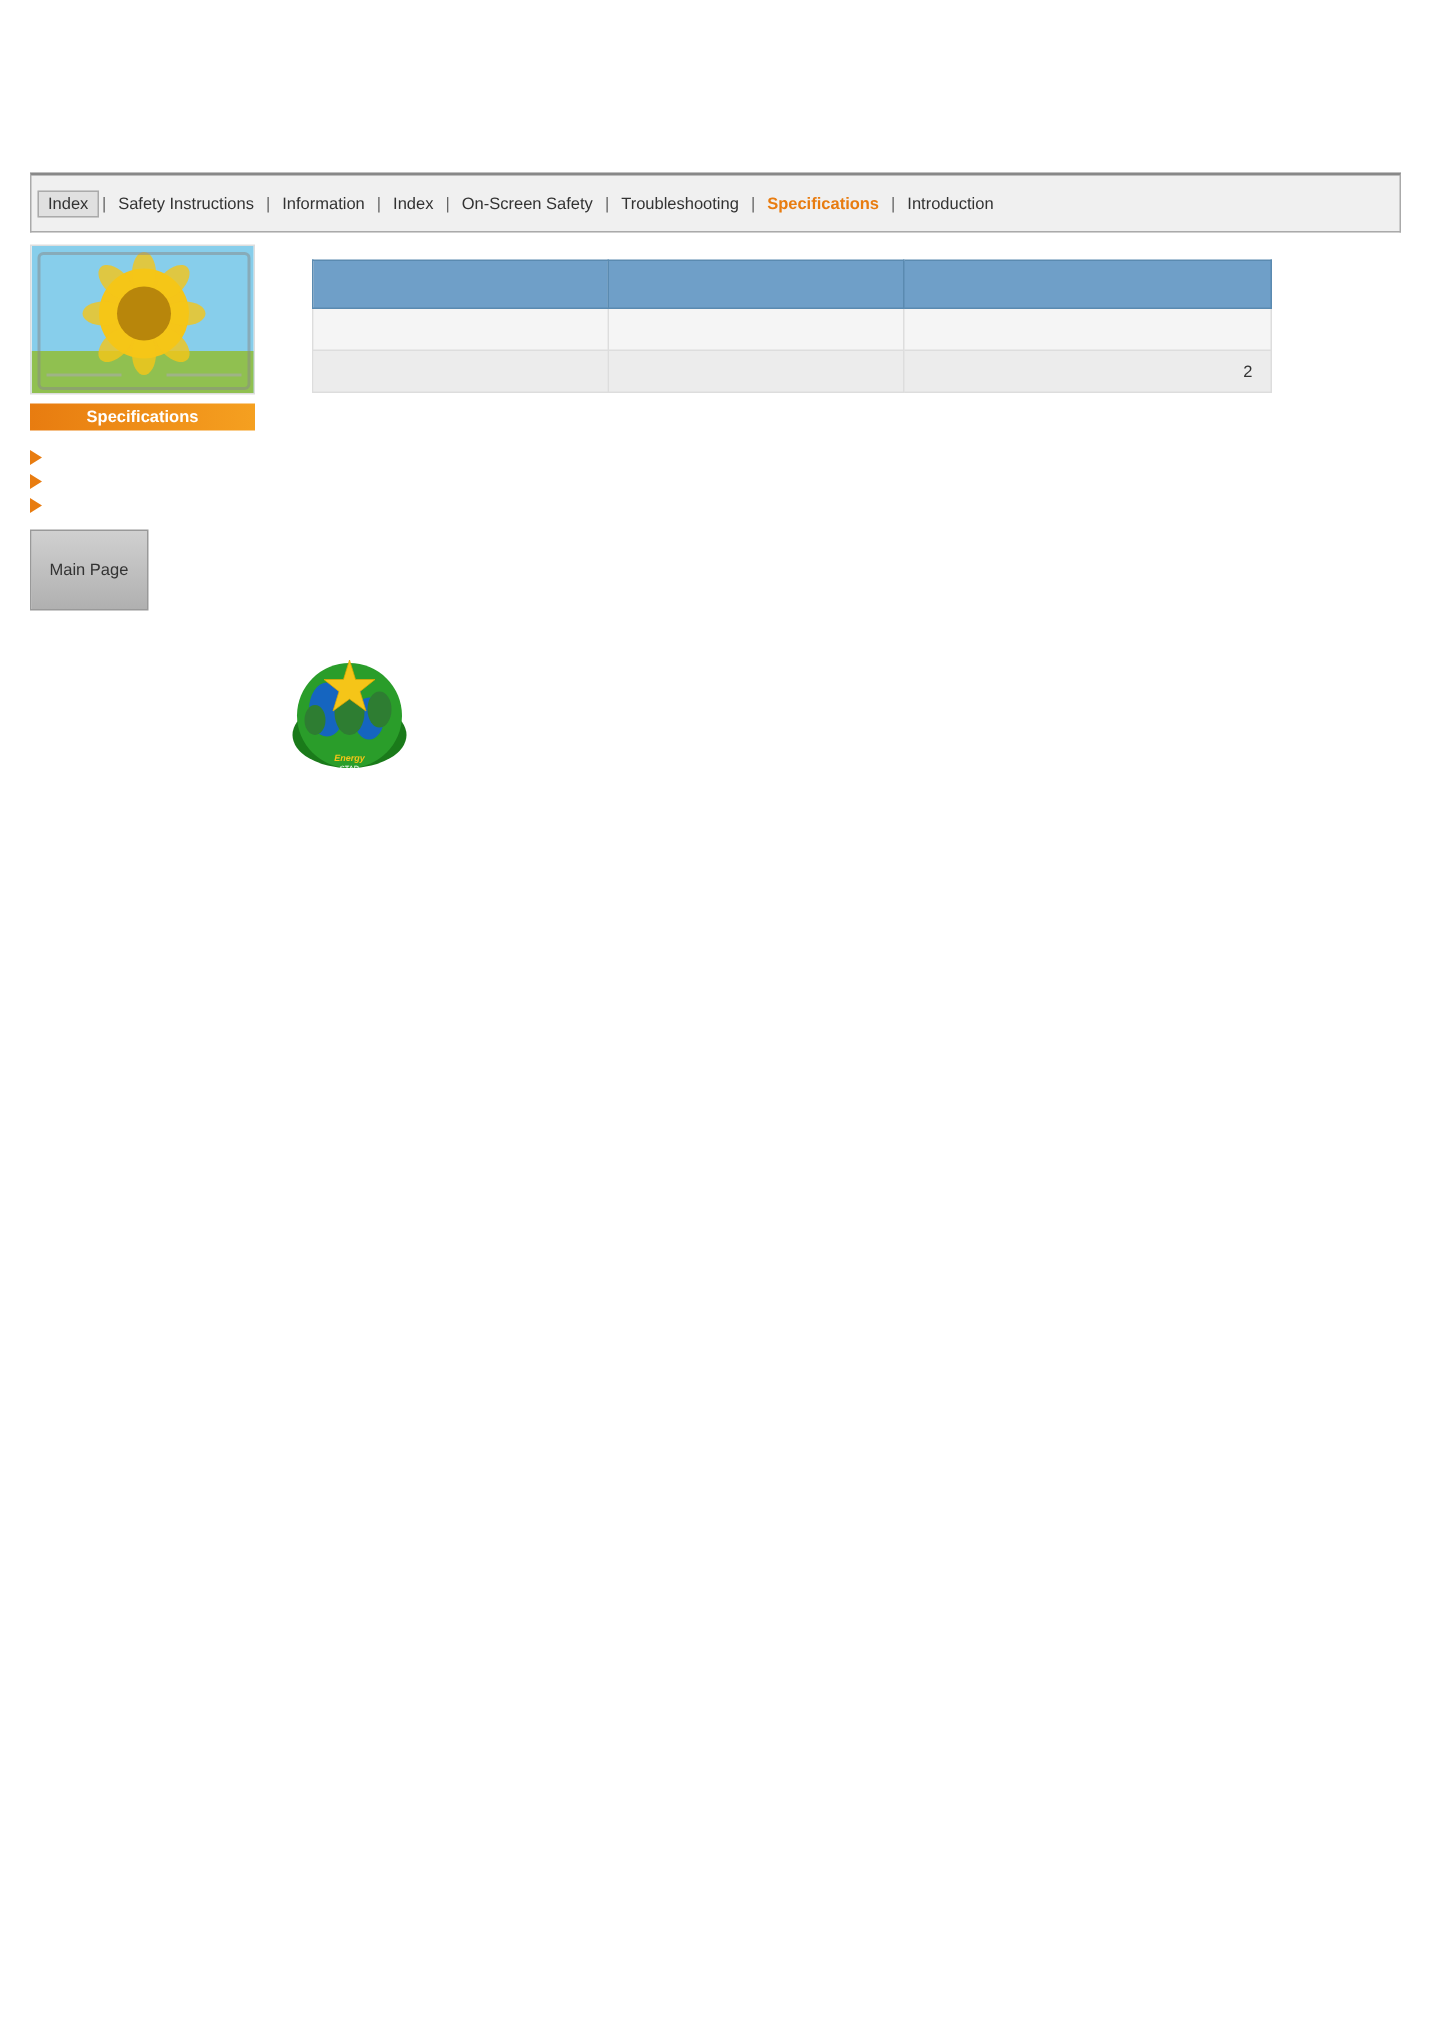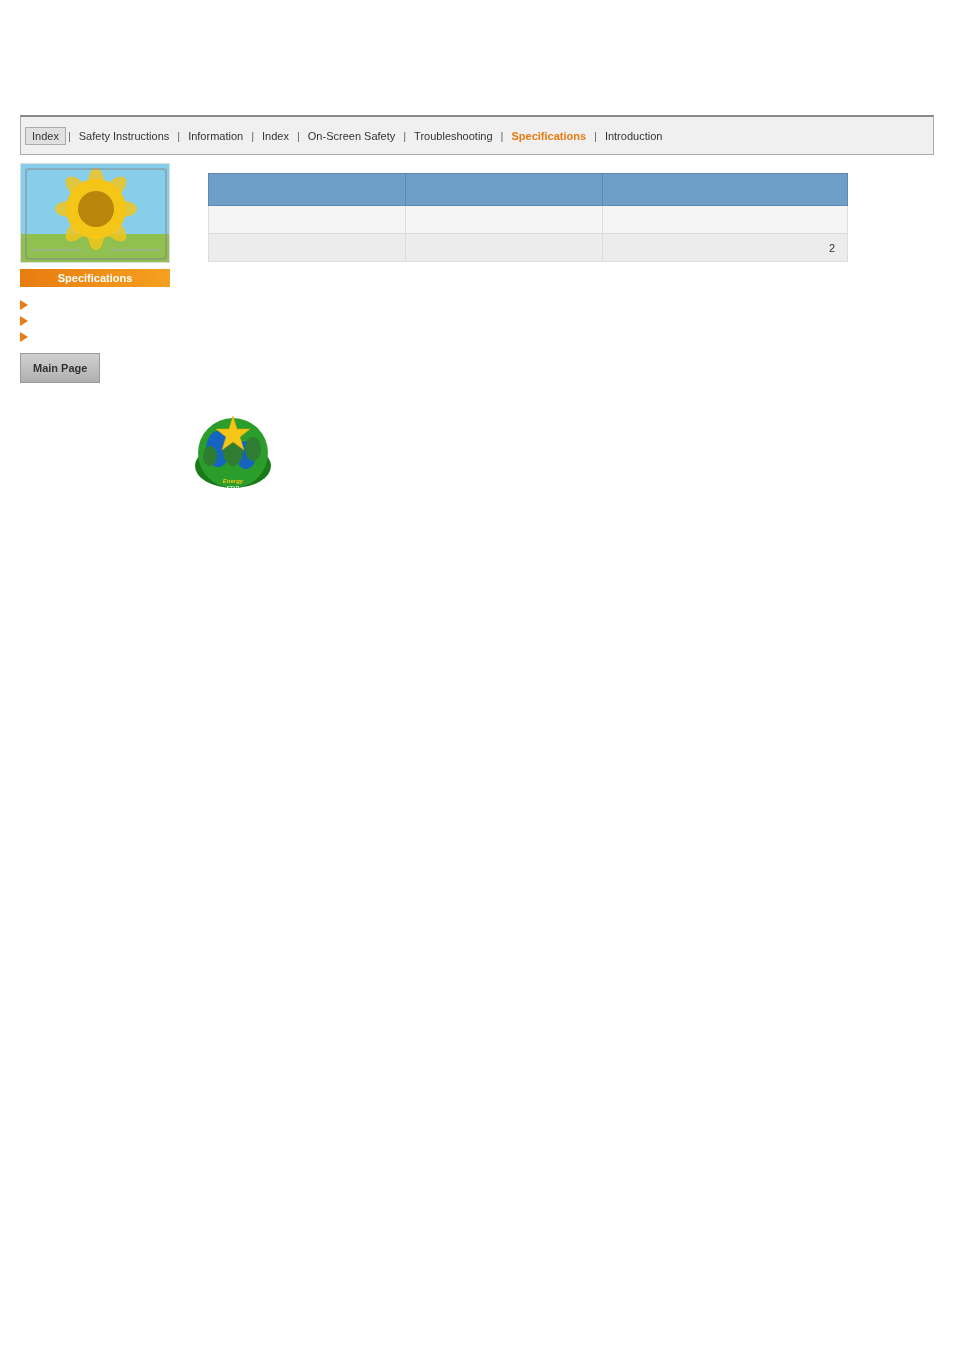--- a/index.html
+++ b/index.html
@@ -105,25 +105,24 @@
       border-left: 8px solid #e87c10;
       margin-right: 6px;
       flex-shrink: 0;
     }
 
     #main-page-btn {
       background: linear-gradient(to bottom, #d0d0d0, #b0b0b0);
       border: 1px solid #999;
       color: #333;
       font-size: 11px;
-      padding: 8px 12px;
+      padding: 20px 12px;
       cursor: pointer;
       margin-top: 8px;
       display: inline-block;
-      font-weight: bold;
     }
 
     
     #content-area {
       flex: 1;
       padding: 8px 0 8px 8px;
     }
 
     
     #specs-table {

